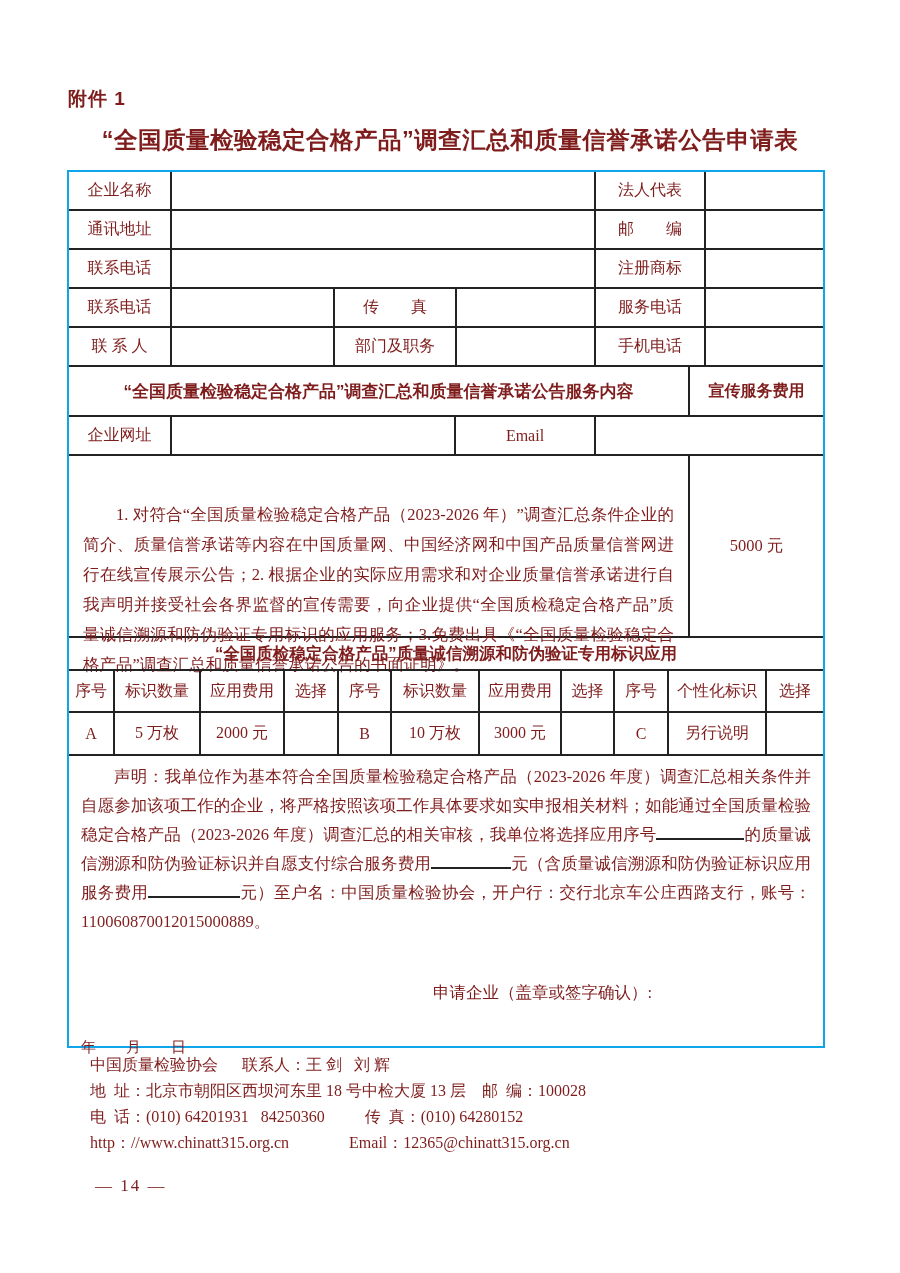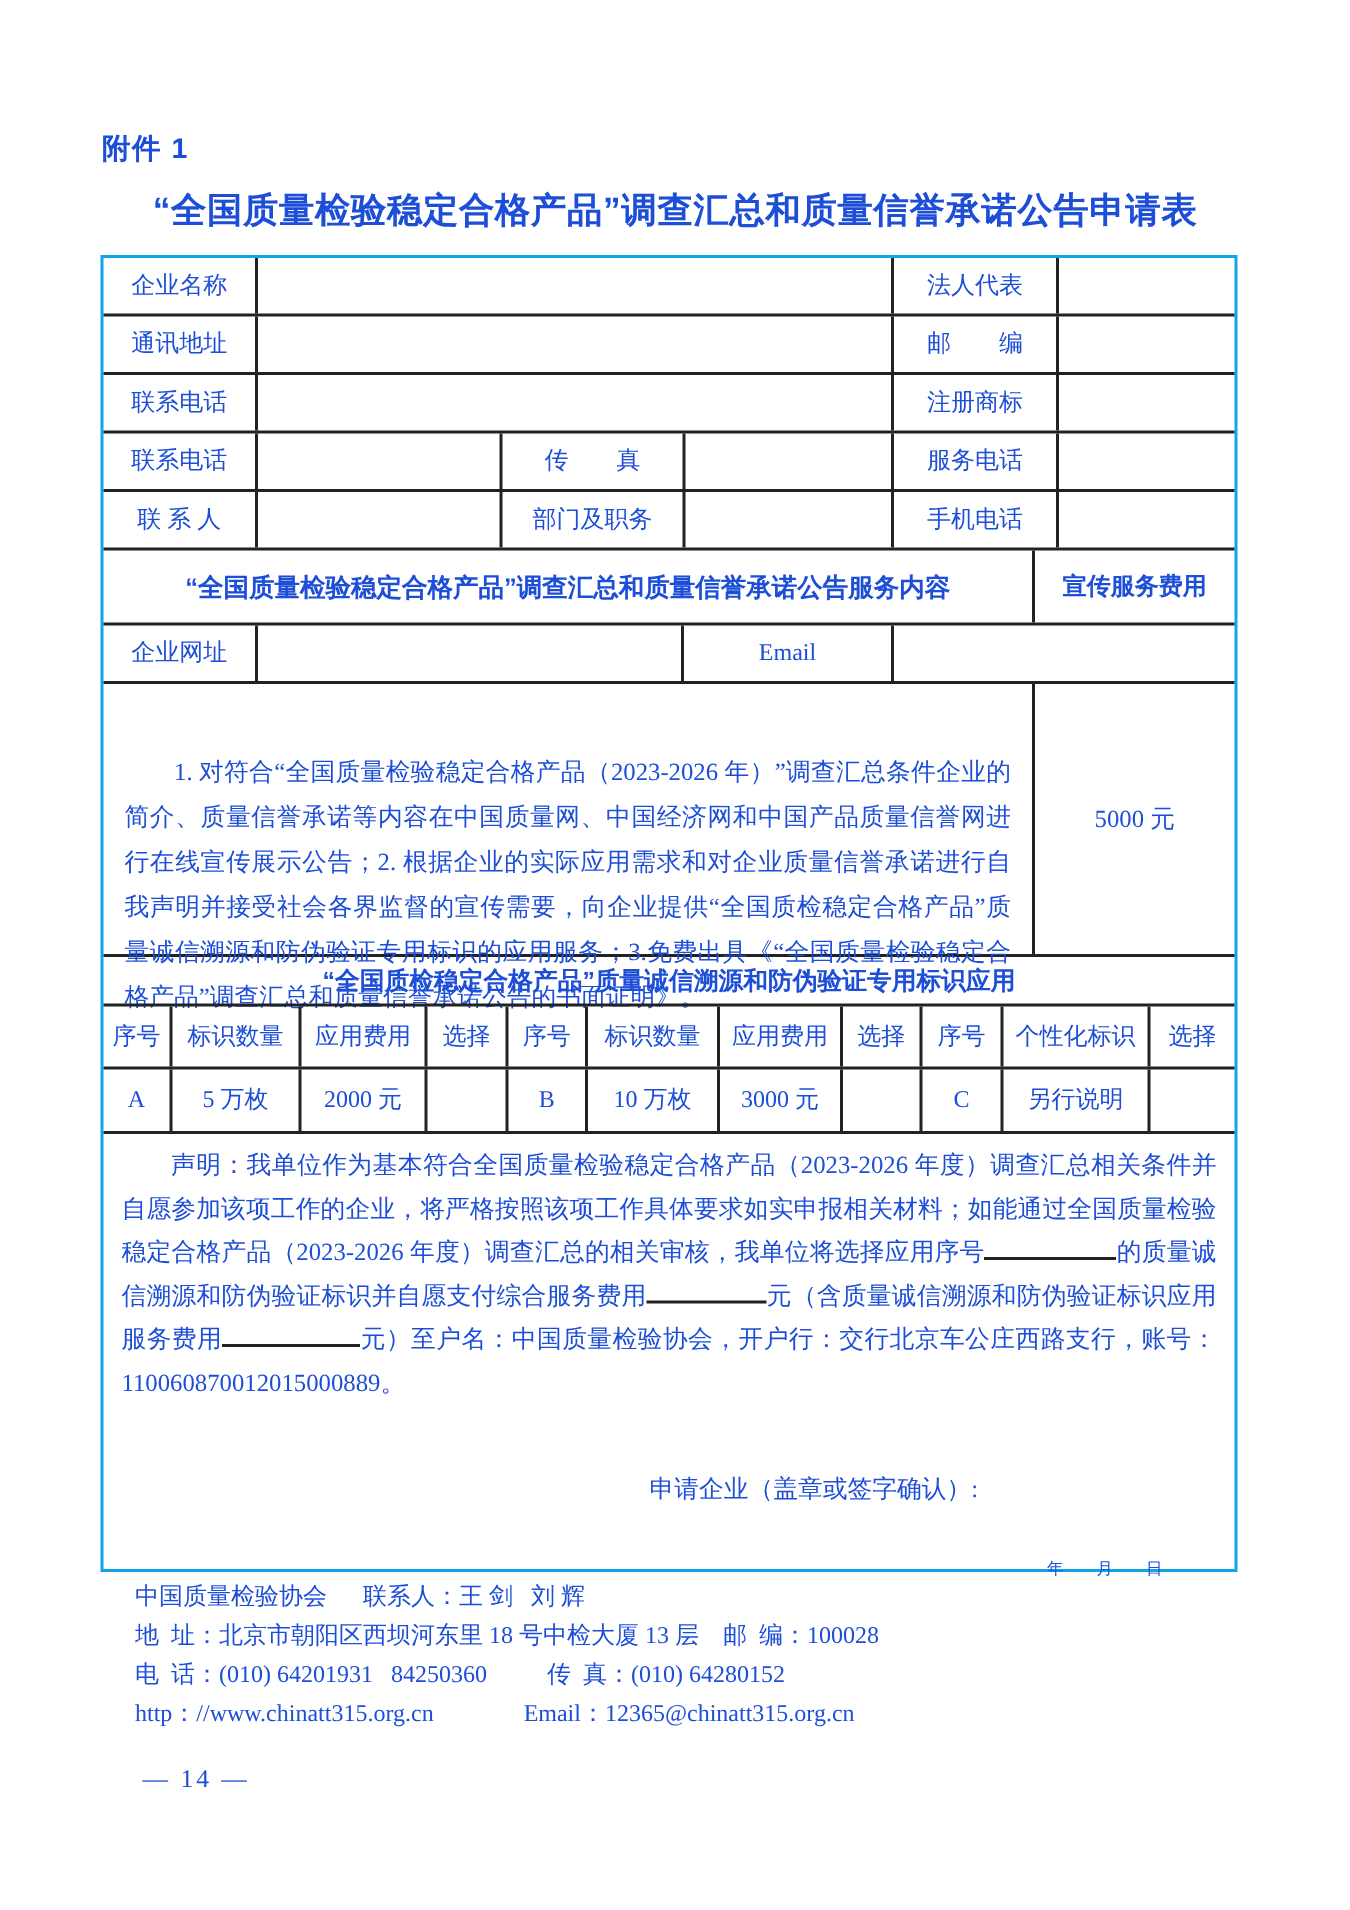--- a/index.html
+++ b/index.html
@@ -1,19 +1,19 @@
 <!DOCTYPE html>
 <html><head>
 <meta charset="utf-8">
 <style>
   * { margin:0; padding:0; box-sizing:border-box; }
   html,body { background:#ffffff; }
   .page {
     position:relative; width:900px; height:1273px; background:#ffffff;
-    font-family:"Liberation Serif","DejaVu Serif",serif; color:#1d4ed8;
+    font-family:"Liberation Serif","DejaVu Serif",serif; color:#7f1d1d;
     overflow:hidden;
   }
   .attachment {
     position:absolute; left:68px; top:86px;
     font-family:"Liberation Sans","DejaVu Sans",sans-serif;
     font-weight:bold; font-size:19px; letter-spacing:1px;
   }
   .doc-title {
     position:absolute; left:0; top:124px; width:900px; text-align:center;
     font-family:"Liberation Sans","DejaVu Sans",sans-serif;
@@ -71,21 +71,21 @@
   .r-decl { flex:1 1 auto; display:block; padding:6px 12px 0 12px; }
   .decl-par {
     font-size:16.5px; line-height:29px; text-align:justify; text-indent:2em;
   }
   .blank {
     display:inline-block; height:1em; border-bottom:2px solid #222;
     vertical-align:baseline;
   }
   .blank-1 { width:88px; } .blank-2 { width:80px; } .blank-3 { width:92px; }
   .decl-sign { margin:46px 0 0 352px; font-size:16.5px; }
-  .decl-date { margin:34px 36px 0 0; text-align:right; font-size:11px; white-space:pre; }
+  .decl-date { margin:34px 36px 0 0; text-align:left; font-size:15px; white-space:pre; }
   
   .footer {
     position:absolute; left:90px; top:1052px; font-size:16px; line-height:26px;
   }
   .footer-line { white-space:pre; }
   .page-number {
     position:absolute; left:95px; top:1176px; font-size:17px; letter-spacing:2px;
   }
 </style>
 </head>

